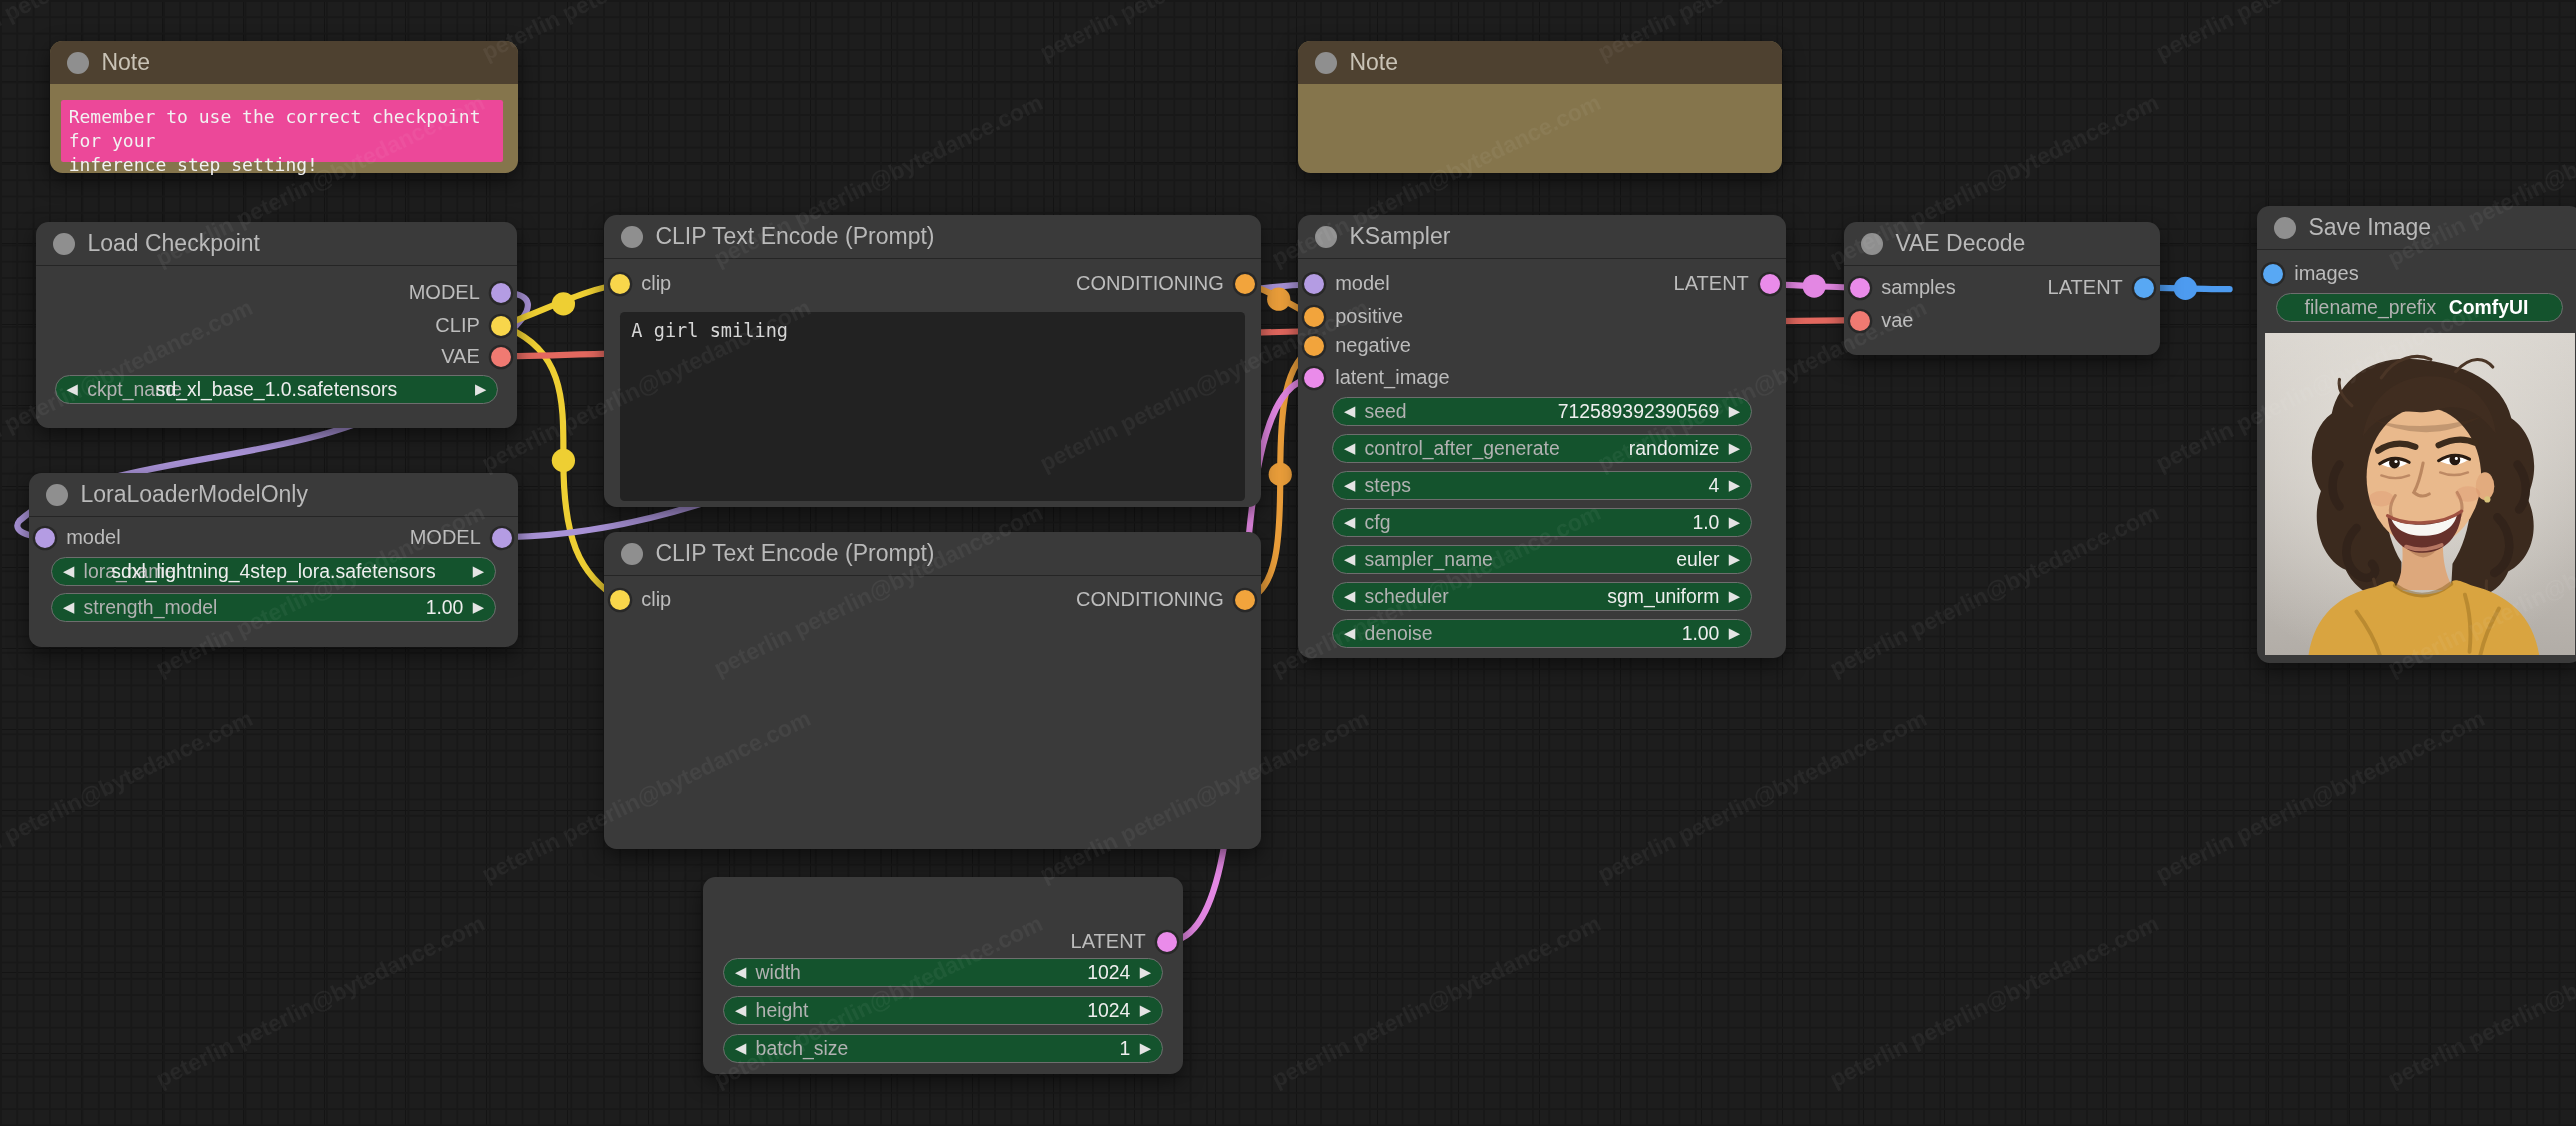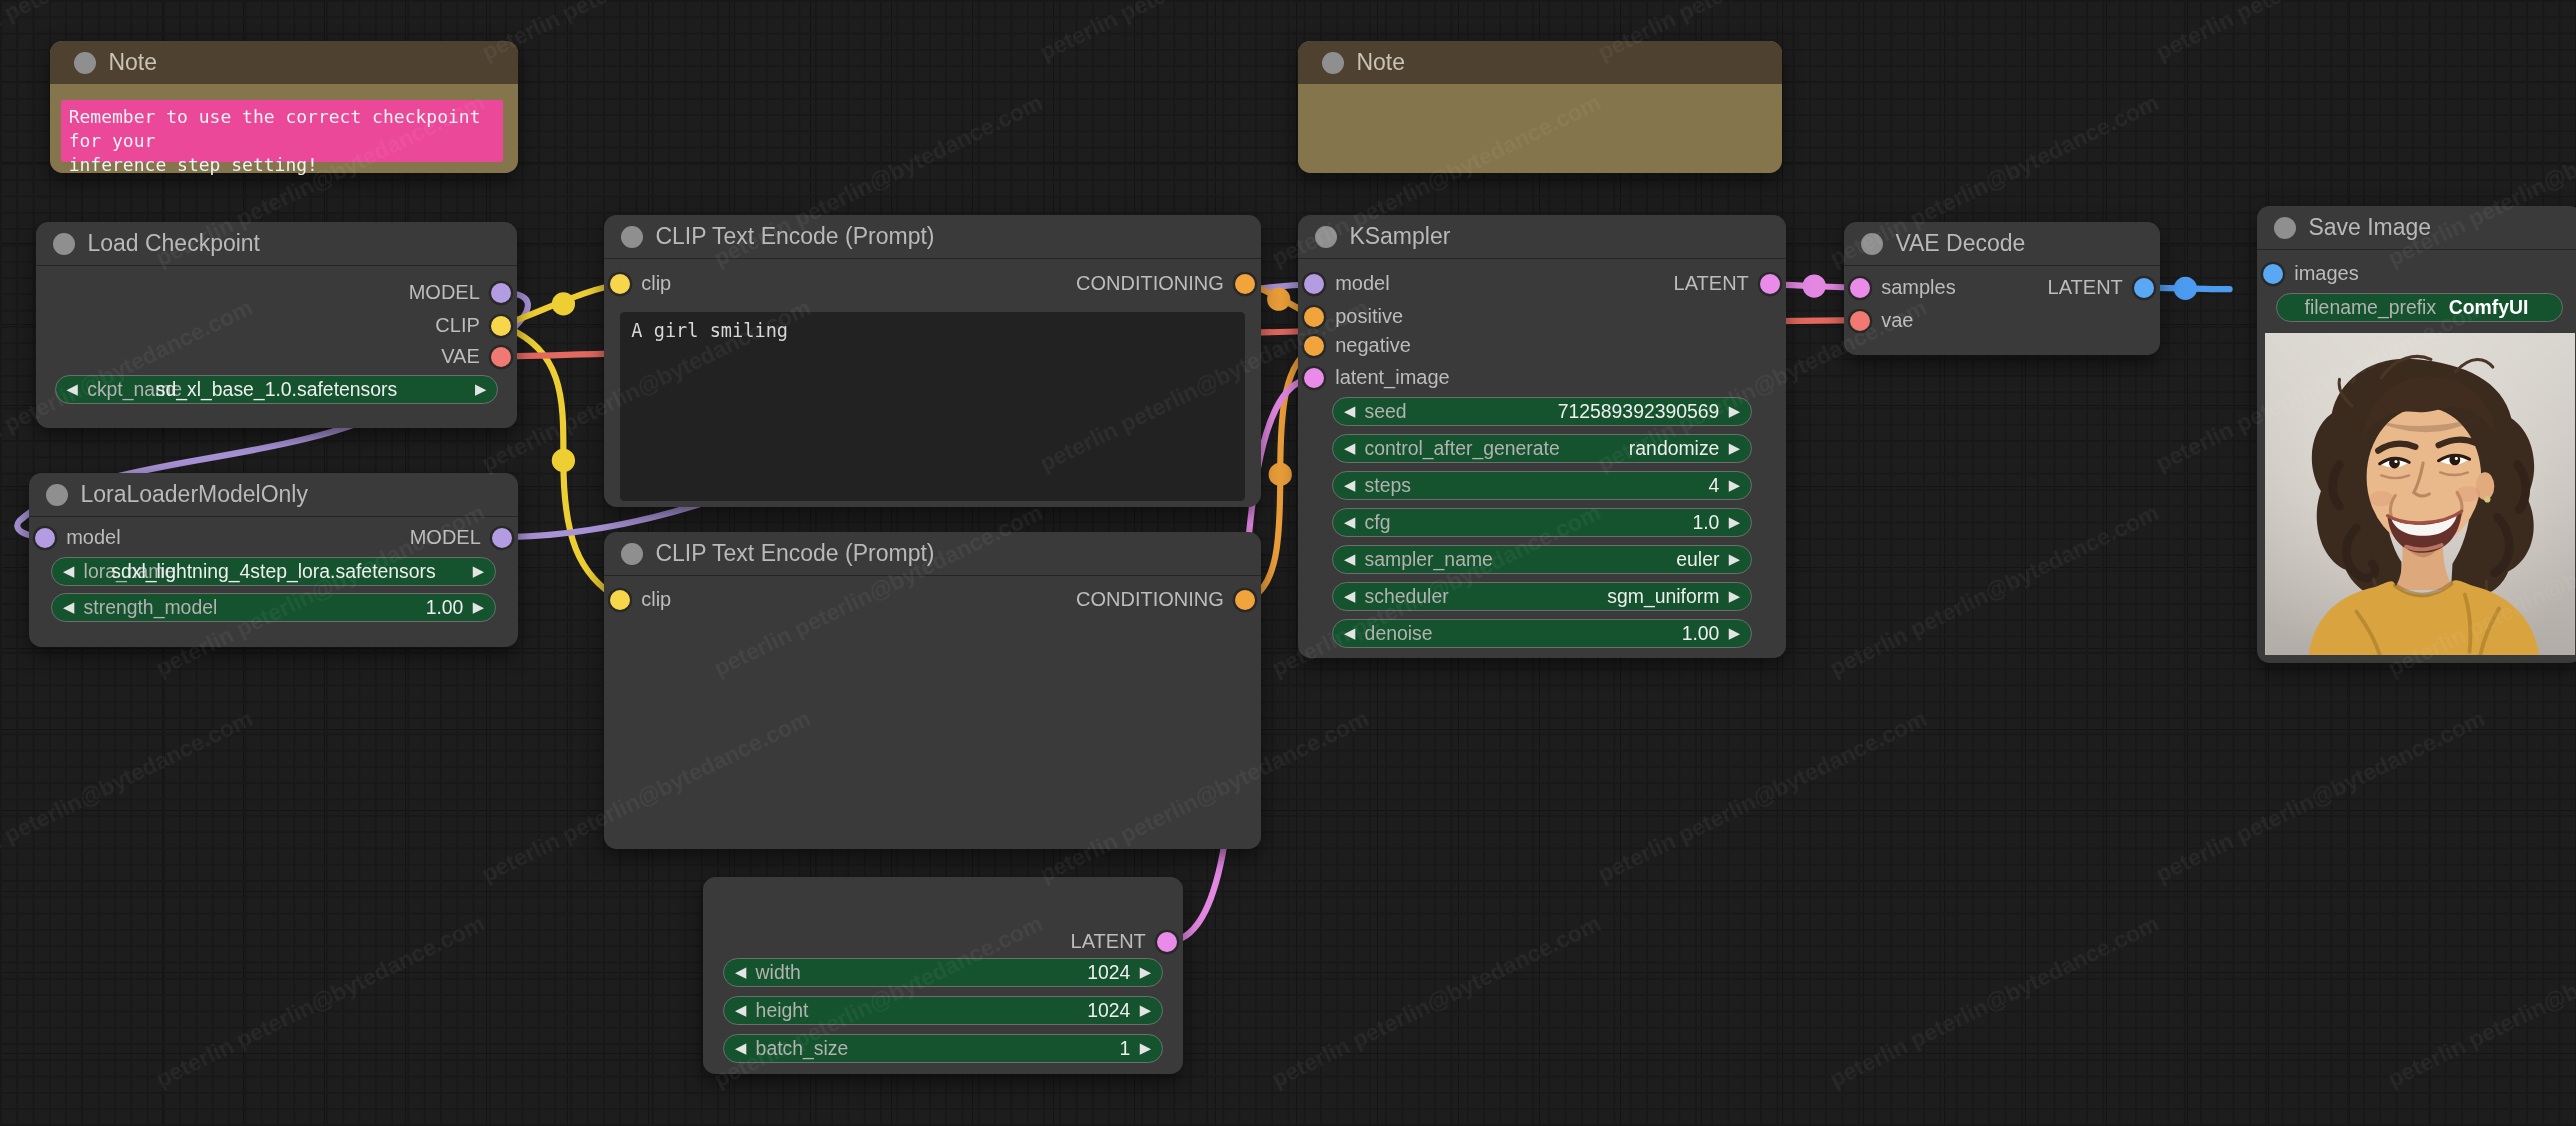--- a/index.html
+++ b/index.html
@@ -21,21 +21,21 @@
     box-shadow:0 7.7px 20px rgba(0,0,0,.5);
   }
   .nheader{
     position:absolute;left:0;top:0;right:0;height:43px;
     border-radius:12.4px 12.4px 0 0;border-bottom:1.5px solid rgba(20,20,20,.55);
     display:flex;align-items:center;
   }
   .tdot{width:22px;height:22px;border-radius:50%;background:var(--c-title-dot);margin-left:17px;flex:none;}
   .ntitle{margin-left:12.4px;font-size:23px;color:#b9b9b9;white-space:nowrap;}
   .note{background:var(--c-note-body);}
-  .note .nheader{background:var(--c-note-header);border-bottom:none;padding-left:7px;}
+  .note .nheader{background:var(--c-note-header);border-bottom:none;}
   .note .ntitle{color:#c9c3b6;}
   .note-text{
     position:absolute;background:#ec4899;border-radius:2.3px;
     font-family:"DejaVu Sans Mono", monospace;font-size:18px;line-height:1.35;
     color:#f2f2f2;padding:4.6px 7.7px;white-space:pre-wrap;box-sizing:border-box;
   }
   .misspell{border-bottom:3.1px dotted var(--c-accent-misspell);}
   .port{position:absolute;height:23px;display:flex;align-items:center;gap:11px;}
   .port.in{left:6.2px;}
   .port.out{right:6.2px;flex-direction:row-reverse;}

